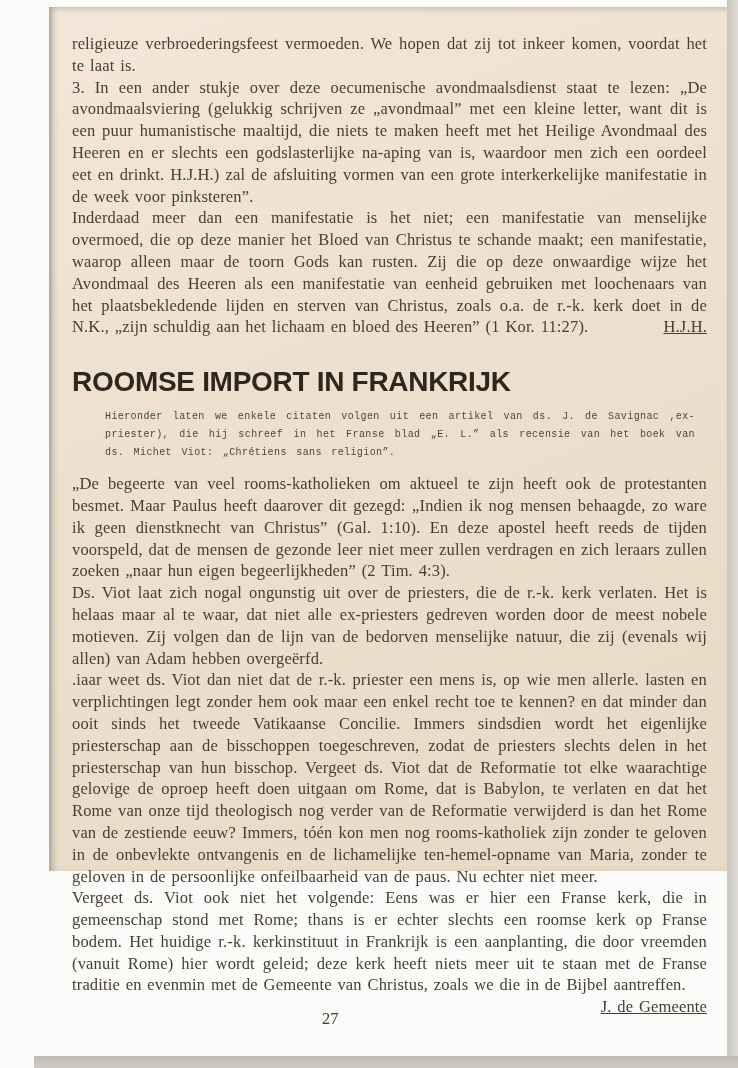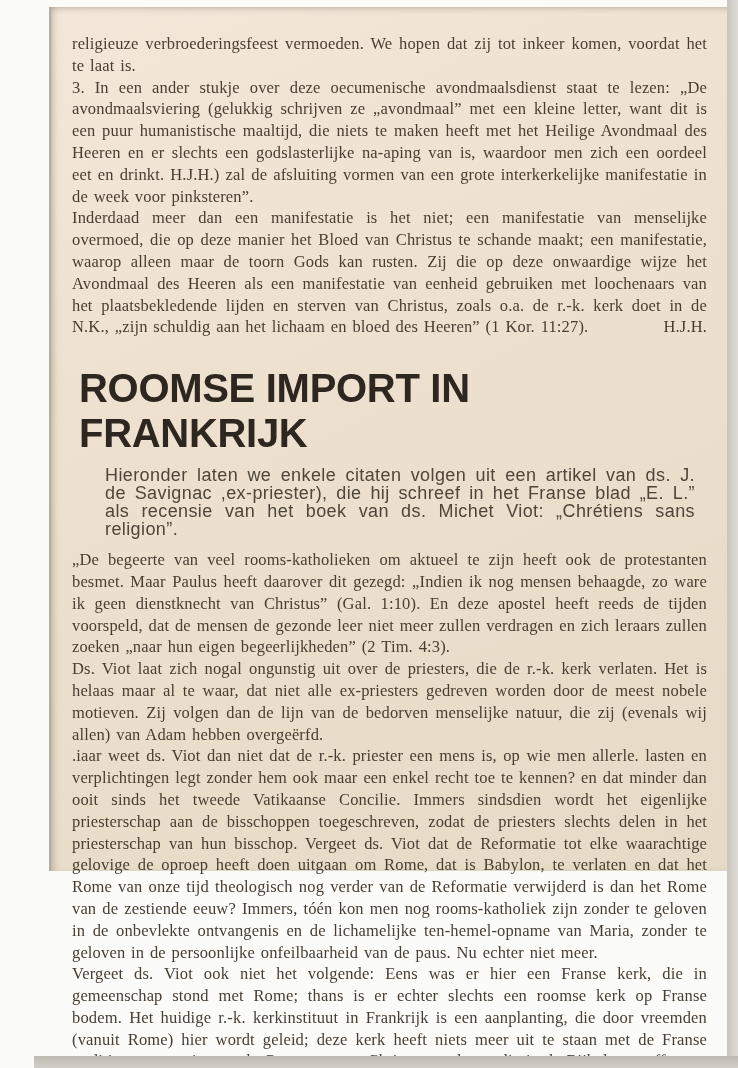--- a/index.html
+++ b/index.html
@@ -57,33 +57,34 @@
     font-size: 16.5px;
     line-height: 21.8px;
     text-align: justify;
     color: #473e32;
     letter-spacing: 0.15px;
     word-spacing: 1.5px;
   }
   .sig {
     float: right;
     padding-left: 12px;
+    text-decoration: underline;
   }
   h1.article-title {
-    margin: 28px 0 10px 7px;
+    margin: 28px 0 10px 0;
     font-family: "Liberation Sans", sans-serif;
     font-weight: 700;
-    font-size: 40px;
+    font-size: 28px;
     letter-spacing: -0.3px;
     color: #2d2720;
   }
   .article-intro {
     margin: 0 12px 11px 33px;
-    font-family: Liberation Sans, sans-serif;
-    font-size: 18px;
+    font-family: Liberation Mono, monospace;
+    font-size: 10px;
     line-height: 18px;
     text-align: justify;
     color: #4e463a;
     letter-spacing: 0.4px;
     word-spacing: 3px;
   }
   .page-number {
     margin-top: 13px;
     text-align: center;
     font-size: 16.5px;

